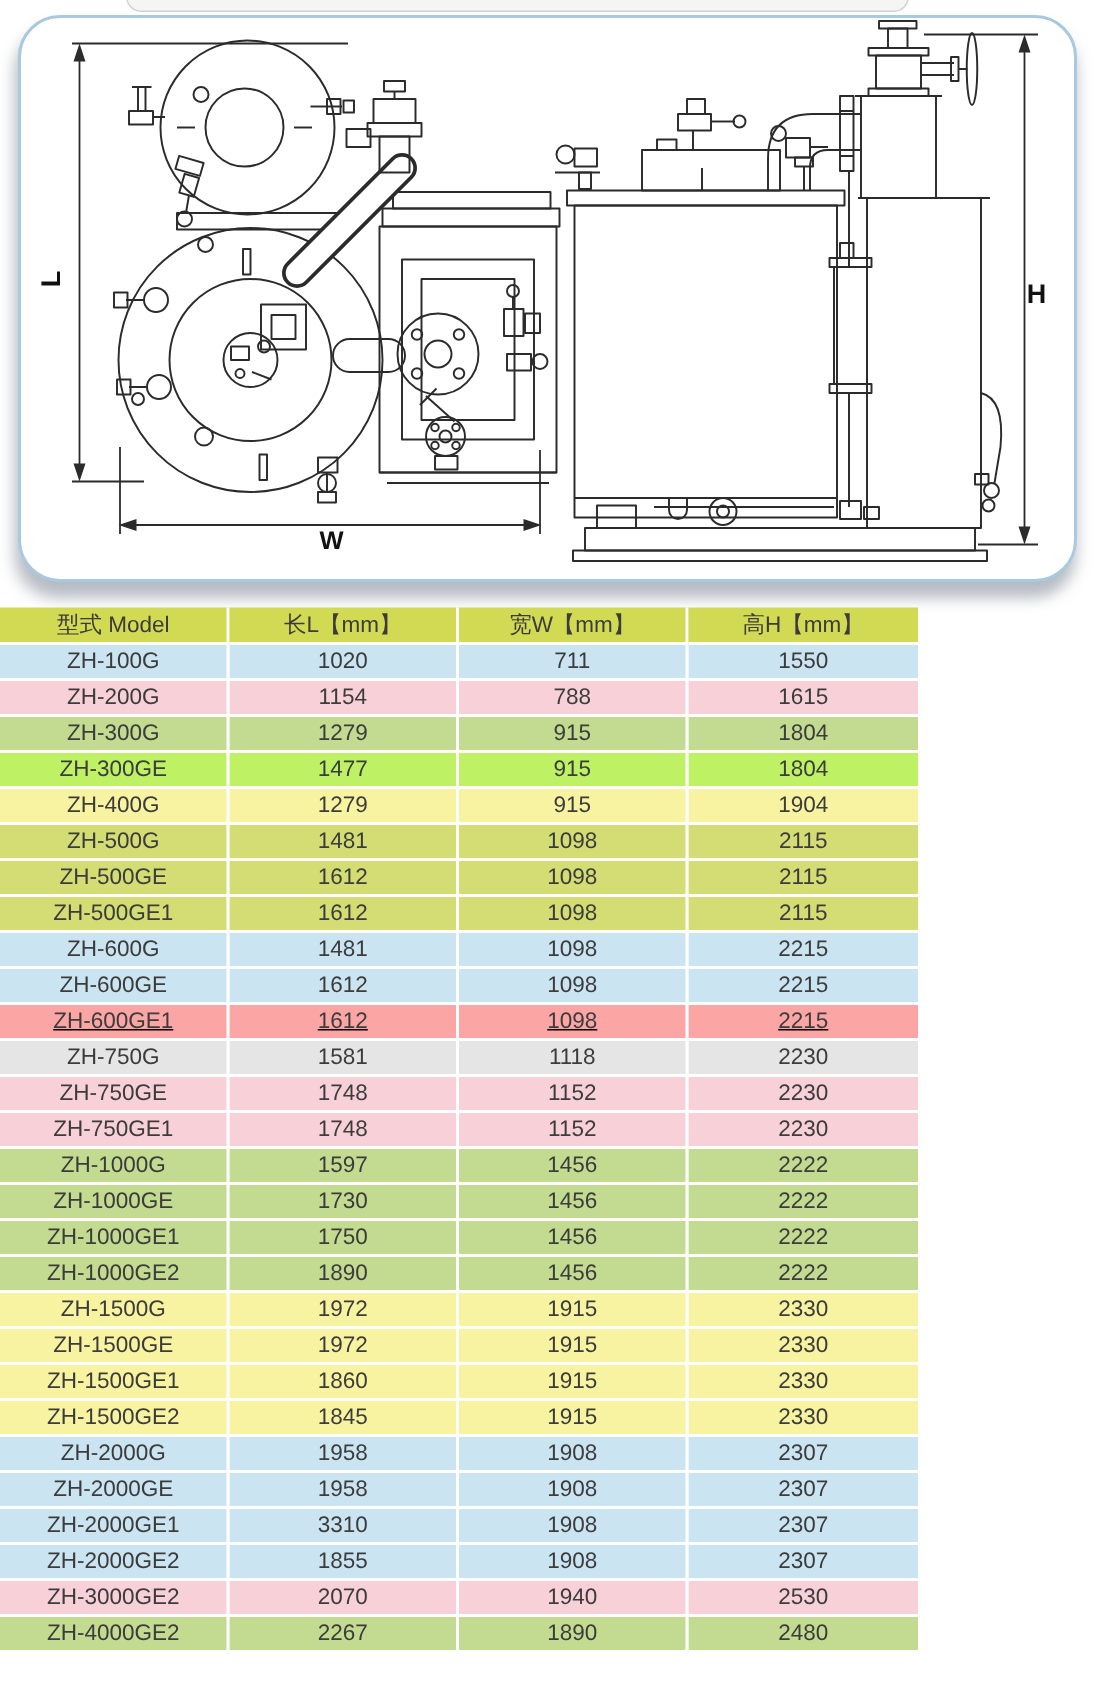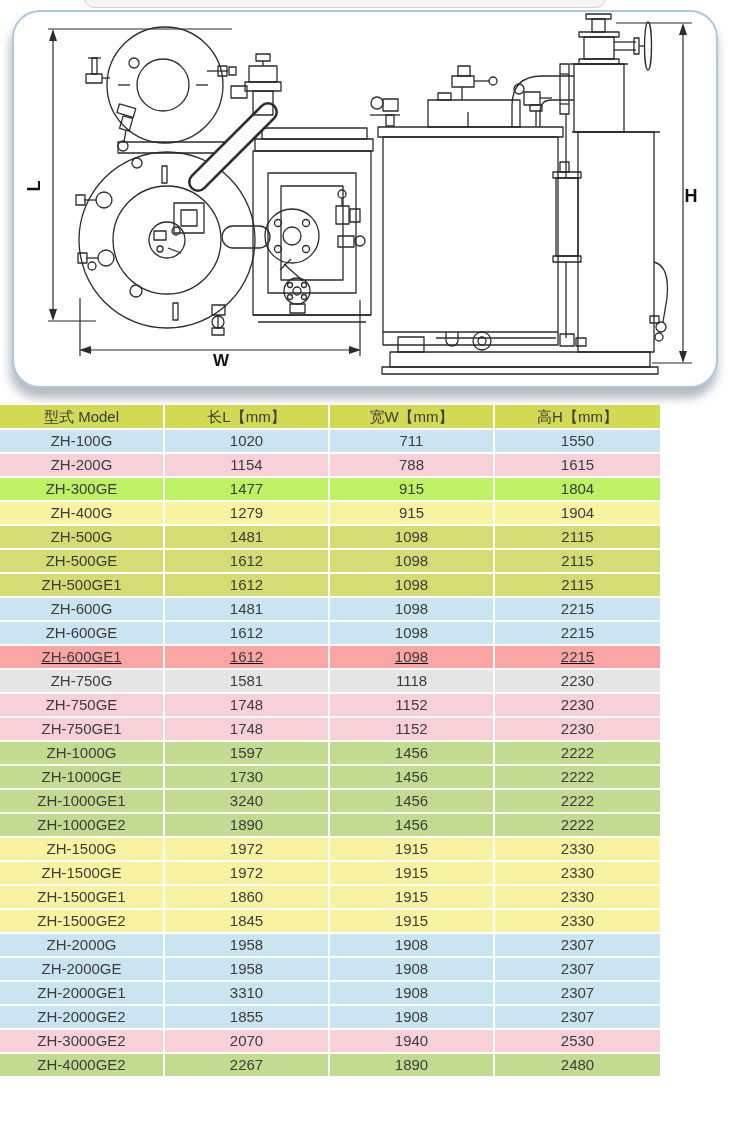--- a/index.html
+++ b/index.html
@@ -21,21 +21,21 @@
     border-radius:28px;
     box-shadow:0 9px 10px rgba(130,140,152,.45), -4px 11px 9px rgba(150,158,168,.30);
   }
   .drawing-svg{
     position:absolute;left:0;top:0;width:732px;height:400px;
   }
   .drawing-svg *{vector-effect:non-scaling-stroke;}
   
   .spec-wrap{position:absolute;left:0;top:405px;width:732px;}
   table.spec{
-    width:660px;border-collapse:separate;border-spacing:0;table-layout:fixed;
+    width:612px;border-collapse:separate;border-spacing:0;table-layout:fixed;
   }
   table.spec th, table.spec td{
     padding:0;text-align:center;vertical-align:middle;
     font-size:15px;color:#3c3c3c;font-weight:normal;
     border-bottom:2px solid #ffffff;border-right:2px solid #ffffff;
     height:22px;line-height:22px;
     white-space:nowrap;overflow:hidden;
   }
   table.spec th{height:23px;line-height:23px;}
   table.spec th:last-child, table.spec td:last-child{border-right:none;}
@@ -261,20 +261,26 @@
           <td>1020</td>
           <td>711</td>
           <td>1550</td>
         </tr>
         <tr style="background: rgb(248, 209, 216);">
           <td>ZH-200G</td>
           <td>1154</td>
           <td>788</td>
           <td>1615</td>
         </tr>
+        <tr style="background: rgb(195, 219, 144);">
+          <td>ZH-300G</td>
+          <td>1279</td>
+          <td>915</td>
+          <td>1804</td>
+        </tr>
         <tr style="background: #bef264;">
           <td>ZH-300GE</td>
           <td>1477</td>
           <td>915</td>
           <td>1804</td>
         </tr>
         <tr style="background: rgb(248, 243, 161);">
           <td>ZH-400G</td>
           <td>1279</td>
           <td>915</td>
@@ -341,21 +347,21 @@
           <td>2222</td>
         </tr>
         <tr style="background: rgb(195, 219, 144);">
           <td>ZH-1000GE</td>
           <td>1730</td>
           <td>1456</td>
           <td>2222</td>
         </tr>
         <tr style="background: rgb(195, 219, 144);">
           <td>ZH-1000GE1</td>
-          <td>3240</td>
+          <td>1750</td>
           <td>1456</td>
           <td>2222</td>
         </tr>
         <tr style="background: rgb(195, 219, 144);">
           <td>ZH-1000GE2</td>
           <td>1890</td>
           <td>1456</td>
           <td>2222</td>
         </tr>
         <tr style="background: rgb(248, 243, 161);">

